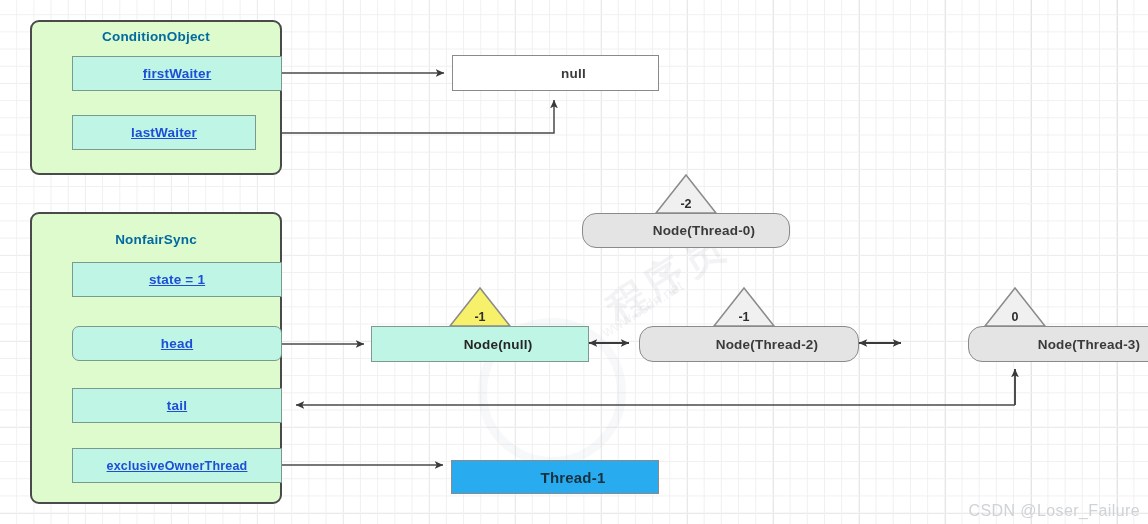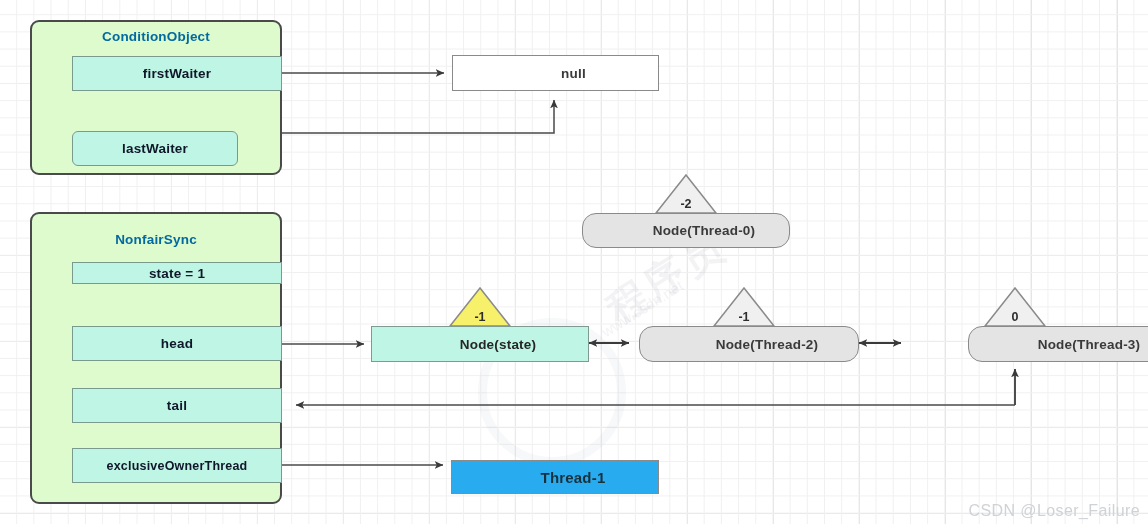--- a/index.html
+++ b/index.html
@@ -81,22 +81,23 @@
   .field-box {
     position: absolute;
     background: #bff5e4;
     border: 1.5px solid #7a9a8e;
     box-sizing: border-box;
     display: flex;
     align-items: center;
     justify-content: center;
     font-size: 13.5px;
     font-weight: bold;
-    color: #0f172a;
+    color: #1d4ed8;
     letter-spacing: 0.2px;
+    text-decoration: underline;
   }
   
   .node-box {
     position: absolute;
     box-sizing: border-box;
     display: flex;
     align-items: center;
     justify-content: center;
     font-size: 13.5px;
     font-weight: bold;
@@ -190,47 +191,47 @@
 
     <g>
       <path d="M281,465 L443,465" stroke="#4a4a4a" stroke-width="1.5" fill="none" marker-end="url(#ah)"></path>
     </g>
   </svg>
 
   <div class="group-box" style="left:30px; top:20px; width:252px; height:155px;">
     <div class="group-title" style="top:7px;">ConditionObject</div>
   </div>
   <div class="field-box" style="left:72px; top:56px; width:210px; height:35px;">firstWaiter</div>
-  <div class="field-box" style="left:72px; top:131px; width:166px; height:35px;border-radius:6px;">lastWaiter</div>
+  <div class="field-box" style="left:72px; top:115px; width:184px; height:35px;">lastWaiter</div>
 
   <div class="group-box" style="left:30px; top:212px; width:252px; height:292px;">
     <div class="group-title" style="top:18px;">NonfairSync</div>
   </div>
-  <div class="field-box" style="left:72px; top:262px; width:210px; height:22px;">state = 1</div>
-  <div class="field-box" style="left:72px; top:326px; width:210px; height:35px;">head</div>
+  <div class="field-box" style="left:72px; top:262px; width:210px; height:35px;">state = 1</div>
+  <div class="field-box" style="left:72px; top:326px; width:210px; height:35px;border-radius:7px;">head</div>
   <div class="field-box" style="left:72px; top:388px; width:210px; height:35px;">tail</div>
   <div class="field-box" style="left:72px; top:448px; width:210px; height:35px; font-size:12.5px;">exclusiveOwnerThread</div>
 
   <div class="node-box node-white" style="left:452px; top:55px; width:207px; height:36px;">null</div>
 
   <div class="badge-tri" style="left:654px; top:173px;">
     <svg width="64" height="42" viewBox="0 0 64 42">
       <polygon points="32,2 62,40 2,40" fill="#f0f0f0" stroke="#8a8a8a" stroke-width="1.5"></polygon>
     </svg>
     <div class="tri-label">-2</div>
   </div>
   <div class="node-box node-gray" style="left:582px; top:213px; width:208px; height:35px;">Node(Thread-0)</div>
 
   <div class="badge-tri" style="left:448px; top:286px;">
     <svg width="64" height="42" viewBox="0 0 64 42">
       <polygon points="32,2 62,40 2,40" fill="#f7f06a" stroke="#8a8a8a" stroke-width="1.5"></polygon>
     </svg>
     <div class="tri-label">-1</div>
   </div>
-  <div class="node-box node-mint" style="left:371px; top:326px; width:218px; height:36px;">Node(state)</div>
+  <div class="node-box node-mint" style="left:371px; top:326px; width:218px; height:36px;">Node(null)</div>
 
   <div class="badge-tri" style="left:712px; top:286px;">
     <svg width="64" height="42" viewBox="0 0 64 42">
       <polygon points="32,2 62,40 2,40" fill="#f0f0f0" stroke="#8a8a8a" stroke-width="1.5"></polygon>
     </svg>
     <div class="tri-label">-1</div>
   </div>
   <div class="node-box node-gray" style="left:639px; top:326px; width:220px; height:36px;">Node(Thread-2)</div>
 
   <div class="badge-tri" style="left:983px; top:286px;">

